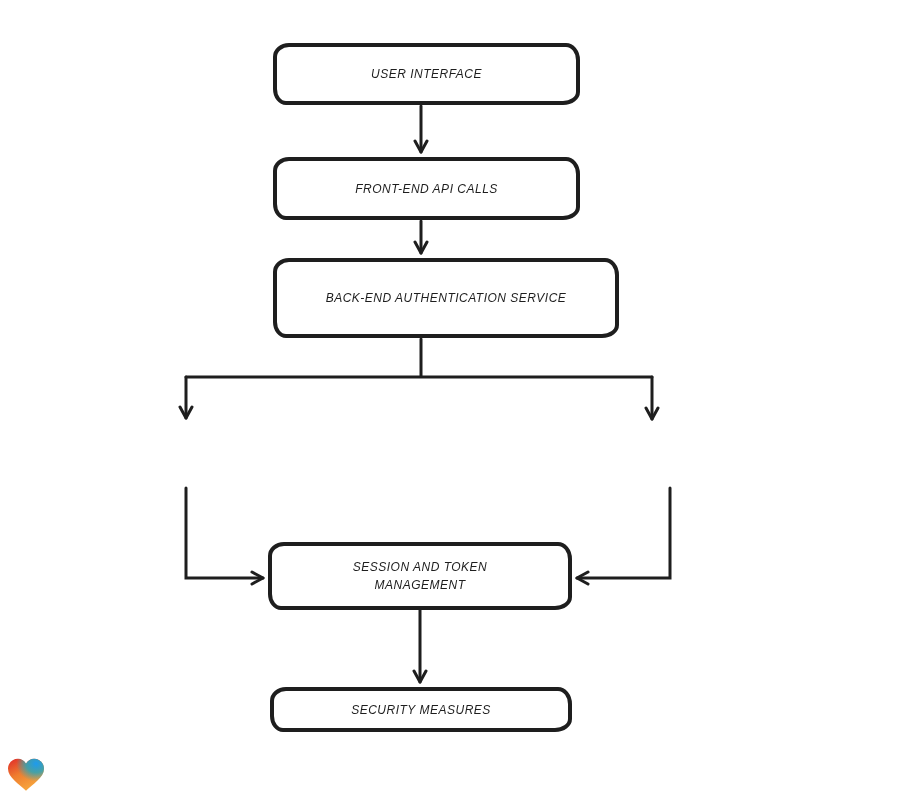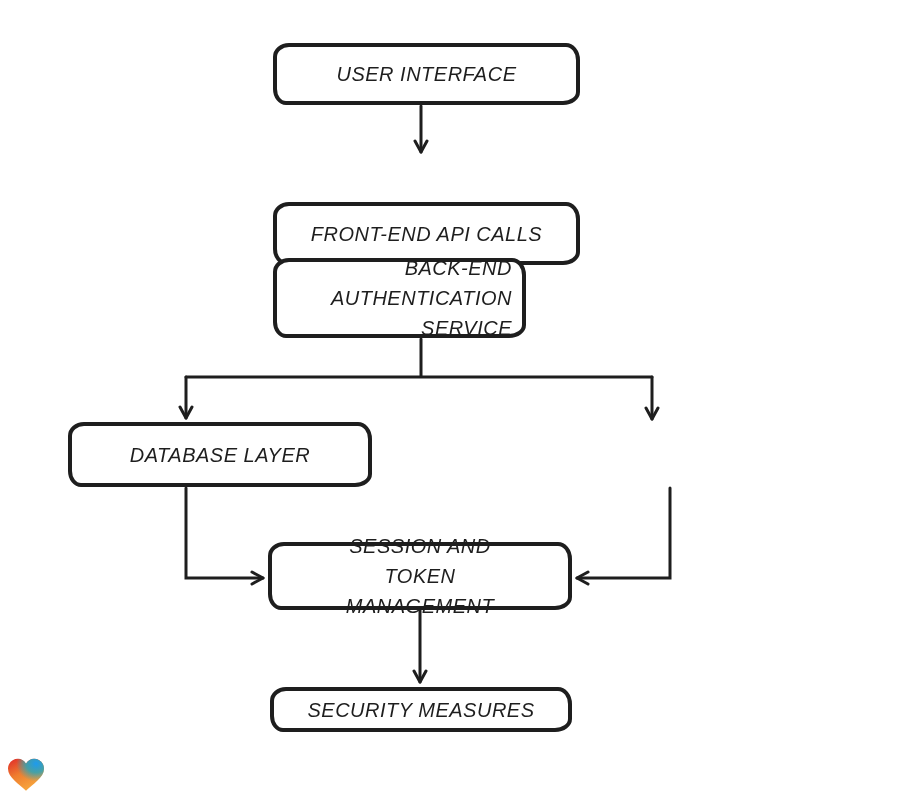--- a/index.html
+++ b/index.html
@@ -30,33 +30,33 @@
     position: absolute;
     z-index: 2;
     box-sizing: border-box;
     background: #ffffff;
     border: 4px solid #1e1e1e;
     display: flex;
     align-items: center;
     justify-content: center;
     text-align: center;
     color: #1e1e1e;
-    font-size: 20px;
+    font-size: 12px;
     font-style: italic;
     letter-spacing: 0.5px;
     line-height: 1.5;
     text-transform: uppercase;
     padding: 0 10px;
   }
   
   .node { border-radius: 16px 14px 17px 13px / 14px 17px 13px 16px; }
 
   #n1 { left: 273px; top:  43px; width: 307px; height: 62px; }
-  #n2 { left: 273px; top: 157px; width: 307px; height: 63px; margin-top: 45px; }
-  #n3 { left: 273px; top: 258px; width: 253px; height: 80px; text-align: right; }
+  #n2 { left: 273px; top: 157px; width: 307px; height: 63px; }
+  #n3 { left: 273px; top: 258px; width: 346px; height: 80px; }
   #n4 { left:  68px; top: 422px; width: 304px; height: 65px; }
   #n5 { left: 453px; top: 423px; width: 304px; height: 64px; }
   #n6 { left: 268px; top: 542px; width: 304px; height: 68px; justify-content: center; }
   #n7 { left: 270px; top: 687px; width: 302px; height: 45px; }
 
   #n3 .label { max-width: 245px; }
   #n6 .label { max-width: 200px; }
 
   .badge {
     position: absolute;
@@ -97,23 +97,20 @@
   </div>
 
   <div class="node" id="n2">
     <span class="label">FRONT-END API CALLS</span>
   </div>
 
   <div class="node" id="n3">
     <span class="label">BACK-END AUTHENTICATION SERVICE</span>
   </div>
 
-  <div class="node" id="n4">
-    <span class="label">DATABASE LAYER</span>
-  </div>
 
 
   <div class="node" id="n6">
     <span class="label">SESSION AND TOKEN MANAGEMENT</span>
   </div>
 
   <div class="node" id="n7">
     <span class="label">SECURITY MEASURES</span>
   </div>
 

